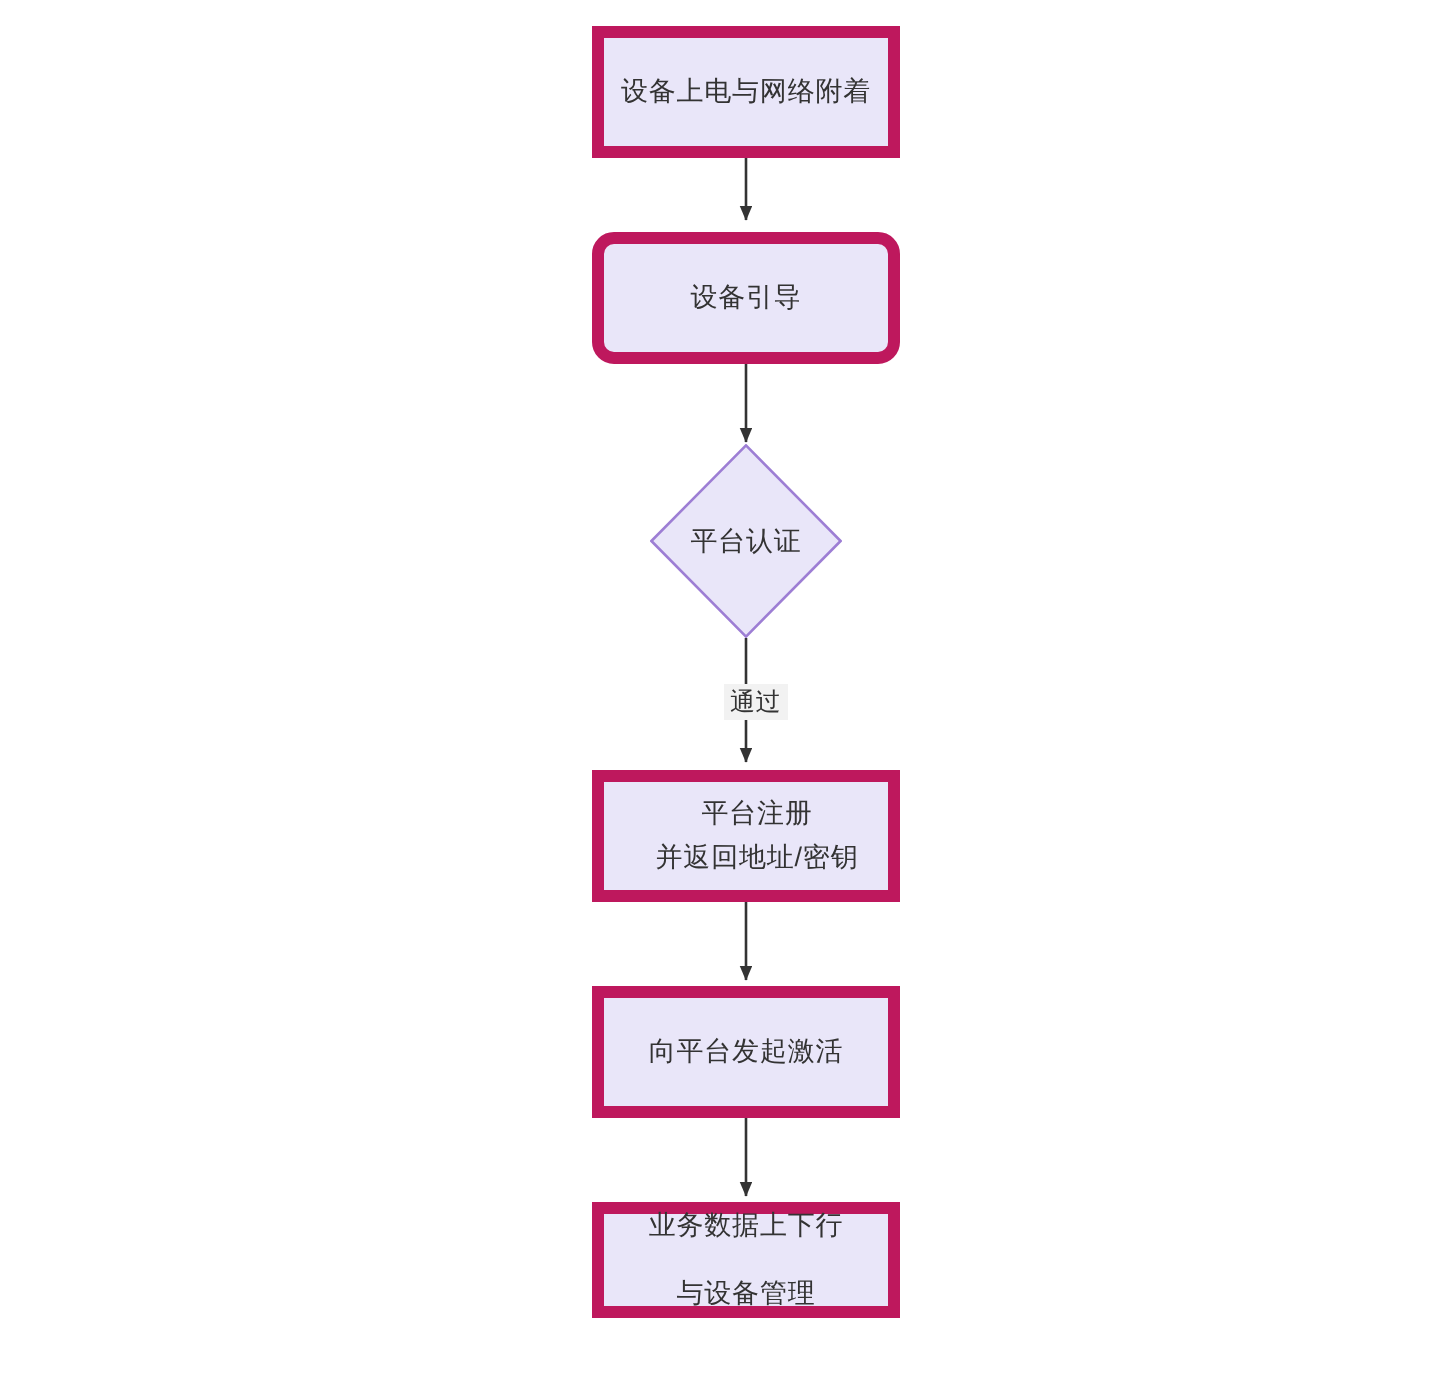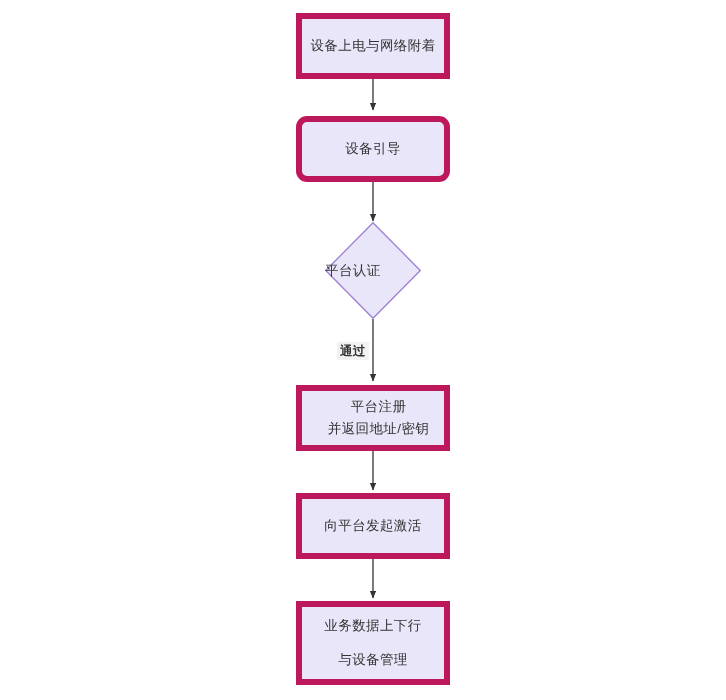--- a/index.html
+++ b/index.html
@@ -39,20 +39,21 @@
   }
   .node .line2 {
     display: block;
   }
   .decision-wrap {
     position: absolute;
     width: 96px;
     height: 97px;
     display: flex;
     align-items: center;
+    justify-content: center;
   }
   .decision-shape {
     position: absolute;
     left: 0;
     top: 0;
     width: 100%;
     height: 100%;
   }
   .decision-label {
     position: relative;
@@ -114,31 +115,31 @@
     <span>设备引导</span>
   </div>
 
   <div class="decision-wrap" style="left:325px; top:222px;">
     <svg class="decision-shape" viewBox="0 0 96 97" xmlns="http://www.w3.org/2000/svg">
       <polygon points="48,0.7 95.3,48.5 48,96.3 0.7,48.5" fill="#e9e6f9" stroke="#9d7ed4" stroke-width="1.3"></polygon>
     </svg>
     <span class="decision-label">平台认证</span>
   </div>
 
-  <div class="edge-label" style="left:337px; top:342px;font-weight:bold;">
+  <div class="edge-label" style="left:362px; top:342px;">
     <span>通过</span>
   </div>
 
   <div class="node" style="left:296px; top:385px; width:154px; height:66px;padding-left:11px;">
     <span>平台注册</span>
     <span class="line2">并返回地址/密钥</span>
   </div>
 
   <div class="node" style="left:296px; top:493px; width:154px; height:66px;">
     <span>向平台发起激活</span>
   </div>
 
-  <div class="node" style="left:296px; top:601px; width:154px; height:84px;gap:12px;">
+  <div class="node" style="left:296px; top:601px; width:154px; height:58px;gap:12px;">
     <span>业务数据上下行</span>
     <span class="line2">与设备管理</span>
   </div>
 
 </div>
 
 </body></html>

